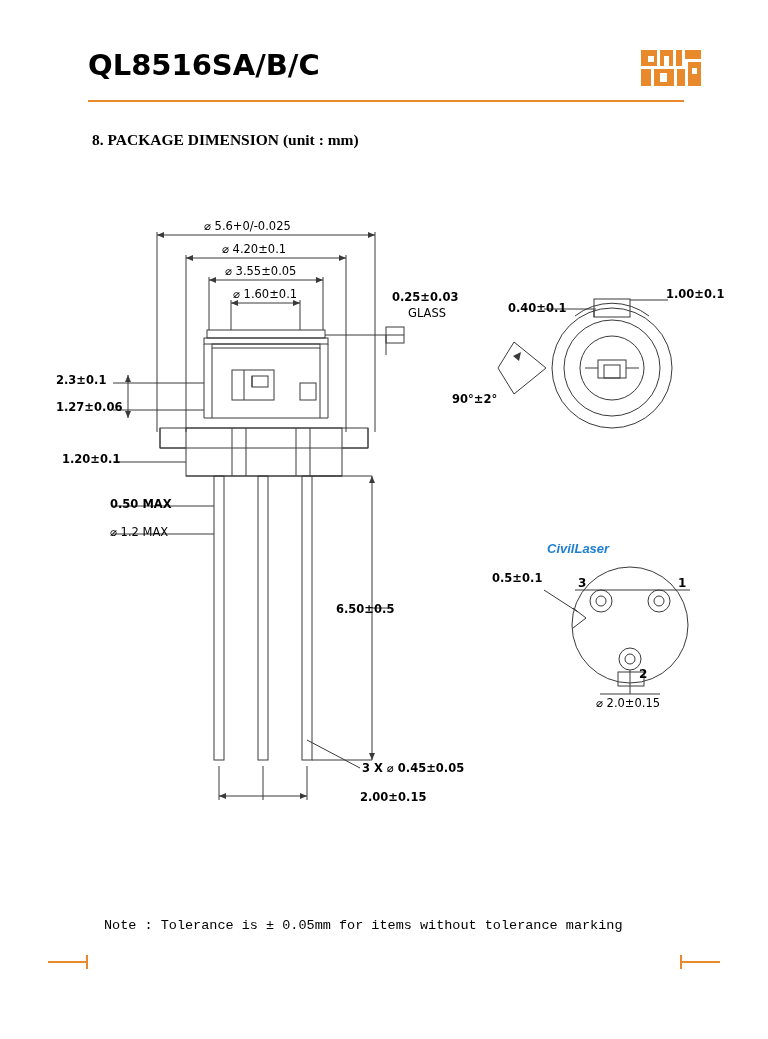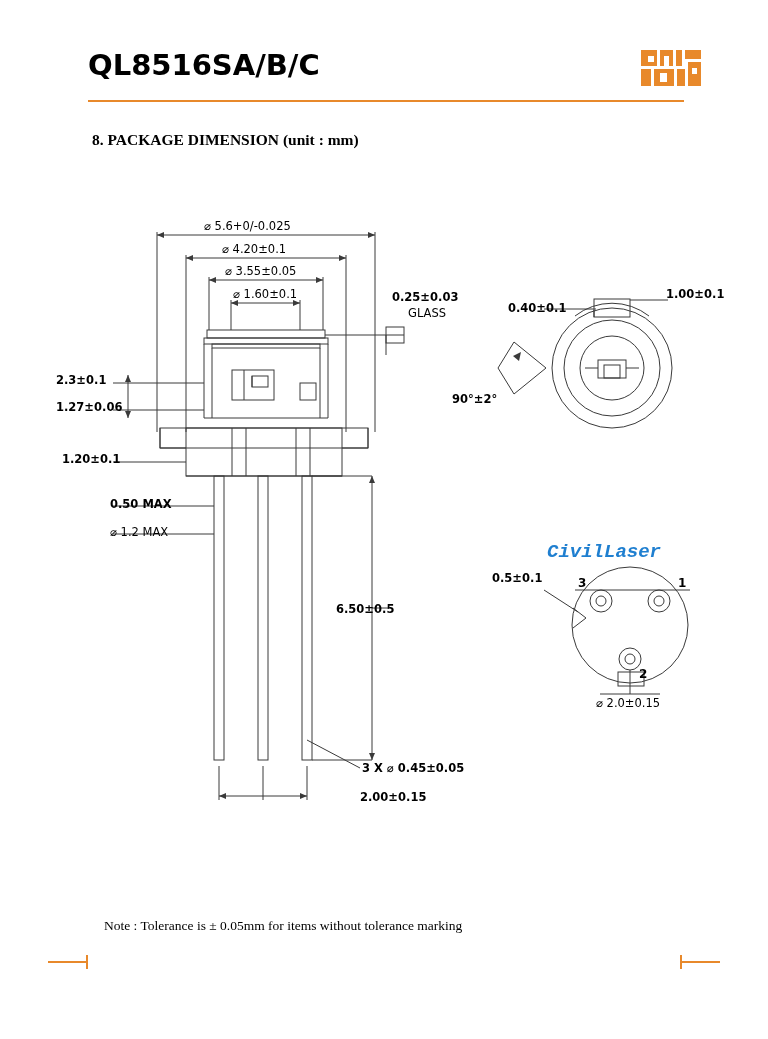--- a/index.html
+++ b/index.html
@@ -69,21 +69,21 @@
     top: 0;
     width: 768px;
     height: 1039px;
     pointer-events: none;
   }
 
   .note {
     position: absolute;
     left: 104px;
     top: 918px;
-    font-family: Liberation Serif, serif;
+    font-family: Liberation Mono, monospace;
     font-size: 13.5px;
     color: #000;
     white-space: nowrap;
   }
 
   
   .crop {
     position: absolute;
     width: 40px;
     height: 14px;
@@ -101,24 +101,24 @@
     background: #e8892b;
   }
   .crop.left { left: 48px; top: 955px; }
   .crop.left .v { left: 38px; }
   .crop.right { right: 48px; top: 955px; }
   .crop.right .v { left: 0px; }
 
   
   .wm {
     position: absolute;
-    font-family: Liberation Mono, monospace;
+    font-family: Liberation Sans, sans-serif;
     font-style: italic;
     font-weight: bold;
-    font-size: 19px;
+    font-size: 13px;
     color: #1f7fd0;
     white-space: nowrap;
   }
 </style>
 </head>
 <body>
 
 <div class="page">
 
   <div class="doc-title">QL8516SA/B/C</div>

